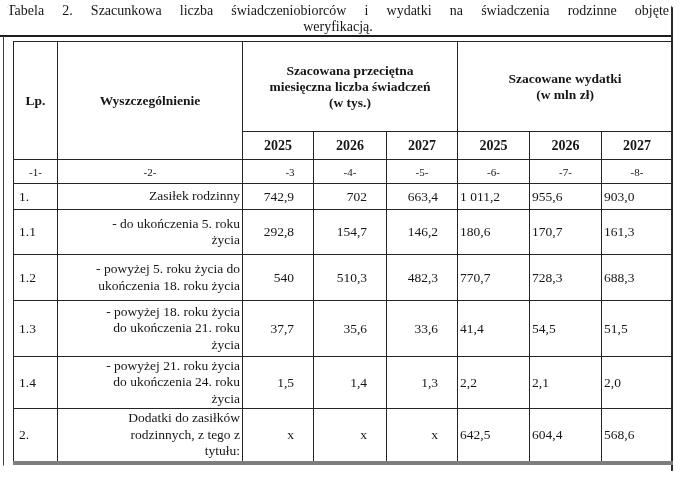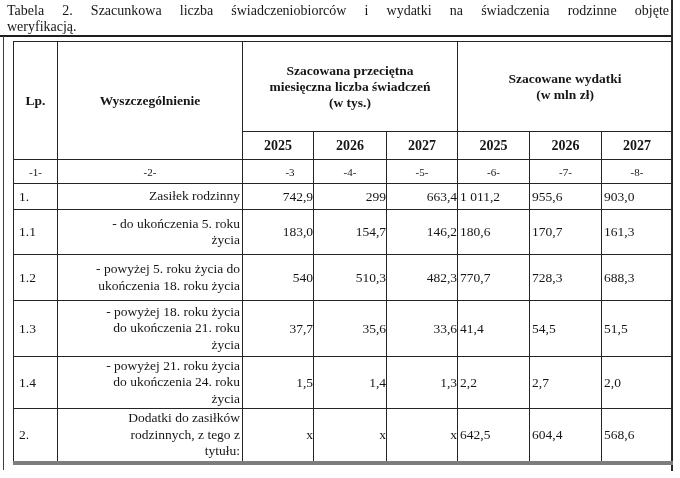--- a/index.html
+++ b/index.html
@@ -1,26 +1,26 @@
 <!DOCTYPE html>
 <html><head>
 <meta charset="utf-8">
 <style>
   * { box-sizing: border-box; margin: 0; padding: 0; }
   html, body { width: 680px; height: 478px; background: #ffffff; }
   body {
     font-family: "Liberation Serif", "DejaVu Serif", serif;
     color: #161616;
   }
-  .page { position: relative; width: 680px; height: 478px; overflow: hidden; background: #fff; }
+  .page { position: relative; width: 680px; height: 478px; overflow: hidden; background: #fff; border-radius: 25px; }
 
   
   .caption { position: absolute; left: 7px; top: 3px; width: 662px; font-size: 14px; line-height: 16px; }
   .caption-l1 { text-align: justify; text-align-last: justify; }
-  .caption-l2 { text-align: left; font-family: Liberation Serif, serif; }
+  .caption-l2 { text-align: center; font-family: Liberation Serif, serif; }
 
   
   .rule-top    { position: absolute; left: 0;   top: 35px;  width: 673px; height: 2px;  background: #1d1d1d; }
   .frame-left  { position: absolute; left: 3px; top: 36px;  width: 1px;   height: 434px; background: #3c3c3c; }
   .frame-right { position: absolute; left: 671px; top: 0;   width: 2px;   height: 471px; background: #2a2a2a; }
 
   
   table.t {
     position: absolute; left: 13px; top: 41px;
     width: 659px; border-collapse: collapse; table-layout: fixed;
@@ -41,21 +41,21 @@
 
   .h-r1 { height: 26px; }
   .h-r2 { height: 45px; }
   .h-r3 { height: 46px; margin-top: 41px; }
   .h-r4 { height: 56px; }
   .h-r5 { height: 52px; }
   .h-r6 { height: 54px; }
 
   td.lp  { text-align: left; padding-left: 5px; }
   td.lbl { text-align: right; padding-left: 5px; line-height: 1.2; }
-  td.ra  { text-align: right; padding-right: 0; }
+  td.ra  { text-align: right; padding-right: 19px; }
   td.ctr { }
   td.shift { padding-left: 26px; } 
 </style>
 </head>
 <body>
 
 <div class="page">
 
   <div class="caption">
     <div class="caption-l1">Tabela 2. Szacunkowa liczba świadczeniobiorców i wydatki na świadczenia rodzinne objęte</div>
@@ -103,31 +103,31 @@
         <td>-5-</td>
         <td>-6-</td>
         <td>-7-</td>
         <td>-8-</td>
       </tr>
 
       <tr class="h-r1">
         <td class="lp">1.</td>
         <td class="lbl">Zasiłek rodzinny</td>
         <td class="ra">742,9</td>
-        <td class="ra">299</td>
+        <td class="ra">702</td>
         <td class="ra">663,4</td>
         <td class="ctr">1 011,2</td>
         <td class="ctr">955,6</td>
         <td class="ctr">903,0</td>
       </tr>
       <tr class="h-r2">
         <td class="lp">1.1</td>
         <td class="lbl pre">- do ukończenia 5. roku
 życia</td>
-        <td class="ra">183,0</td>
+        <td class="ra">292,8</td>
         <td class="ra">154,7</td>
         <td class="ra">146,2</td>
         <td class="ctr">180,6</td>
         <td class="ctr">170,7</td>
         <td class="ctr">161,3</td>
       </tr>
       <tr class="h-r3">
         <td class="lp">1.2</td>
         <td class="lbl pre">- powyżej 5. roku życia do
 ukończenia 18. roku życia</td>
@@ -152,21 +152,21 @@
       </tr>
       <tr class="h-r5">
         <td class="lp">1.4</td>
         <td class="lbl pre">- powyżej 21. roku życia
 do ukończenia 24. roku
 życia</td>
         <td class="ra">1,5</td>
         <td class="ra">1,4</td>
         <td class="ra">1,3</td>
         <td class="ctr">2,2</td>
-        <td class="ctr">2,7</td>
+        <td class="ctr">2,1</td>
         <td class="ctr">2,0</td>
       </tr>
       <tr class="h-r6">
         <td class="lp">2.</td>
         <td class="lbl pre">Dodatki do zasiłków
 rodzinnych, z tego z
 tytułu:</td>
         <td class="ra">x</td>
         <td class="ra">x</td>
         <td class="ra">x</td>

